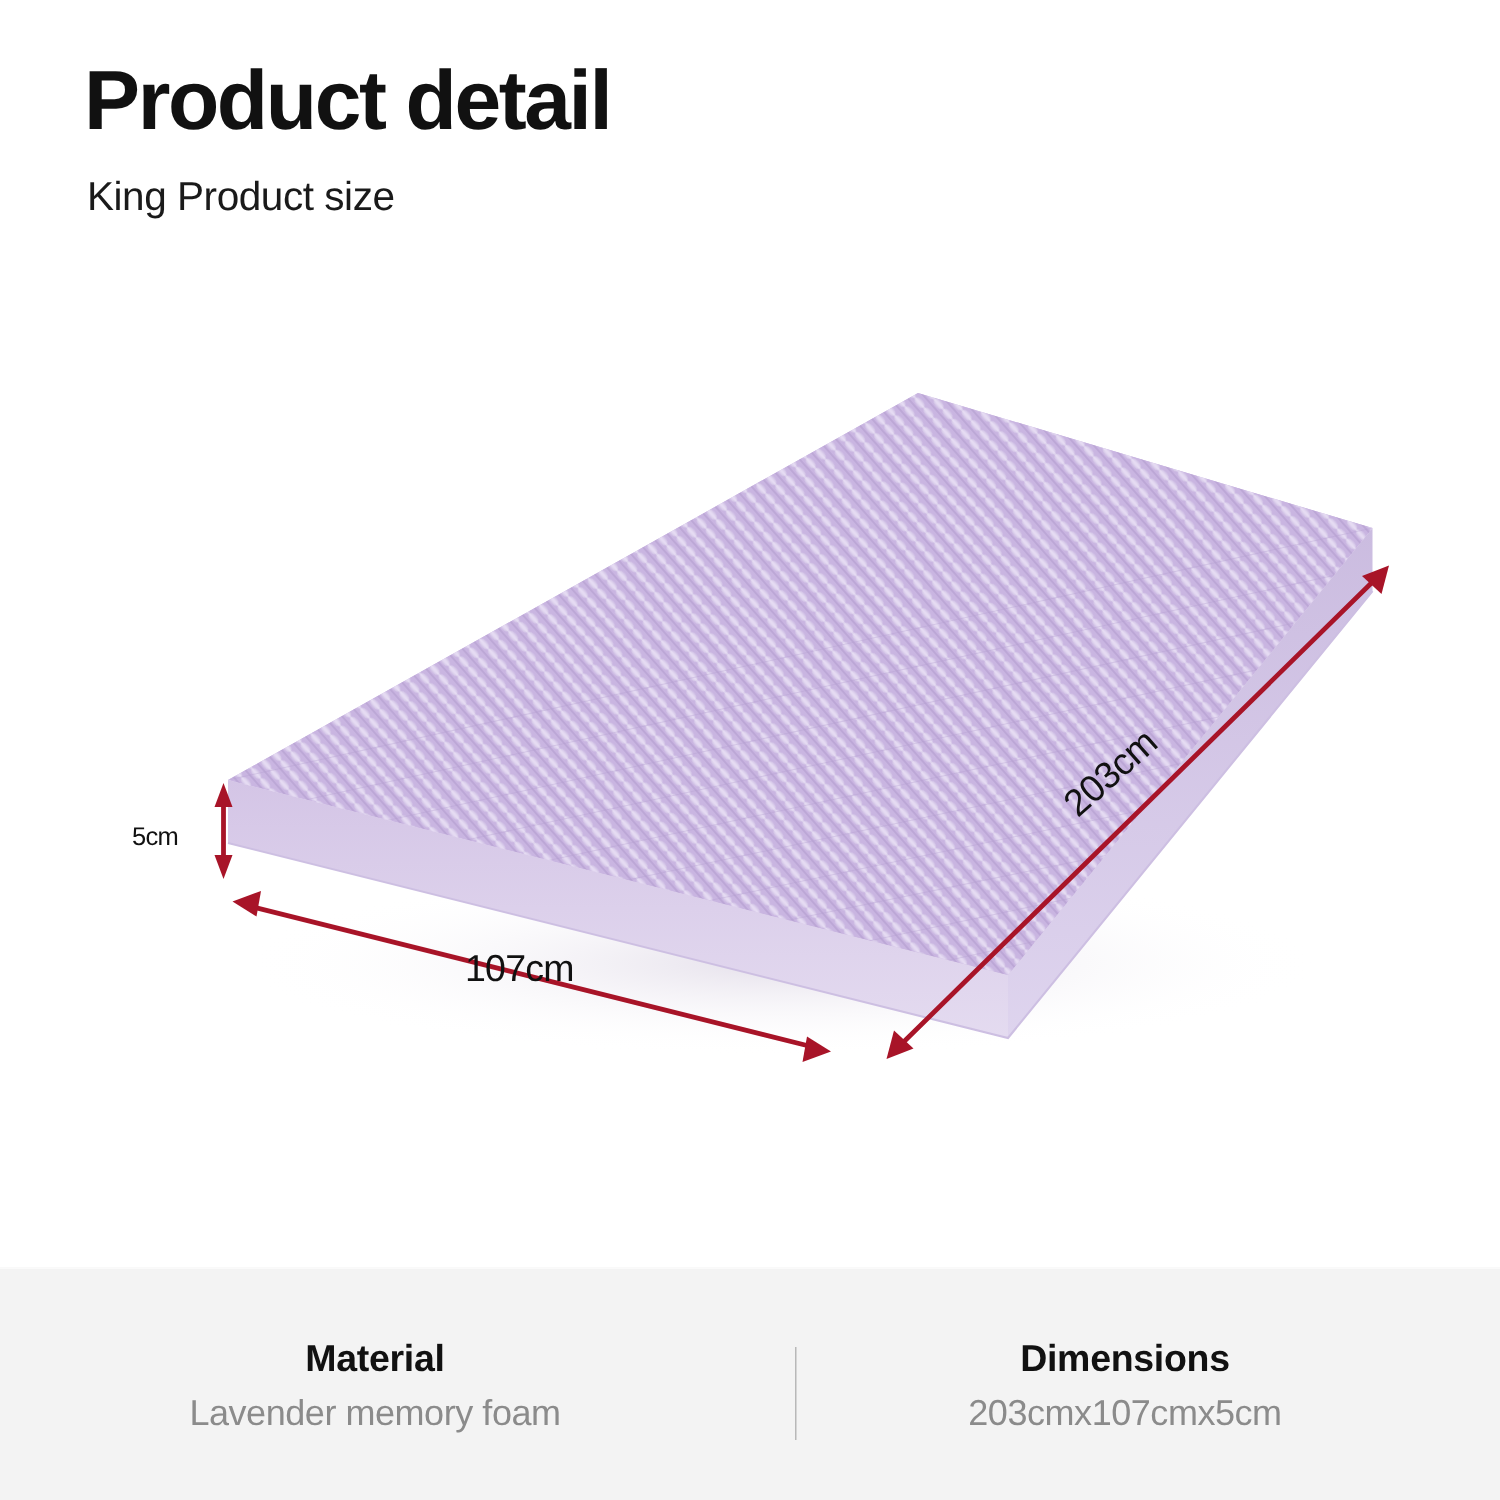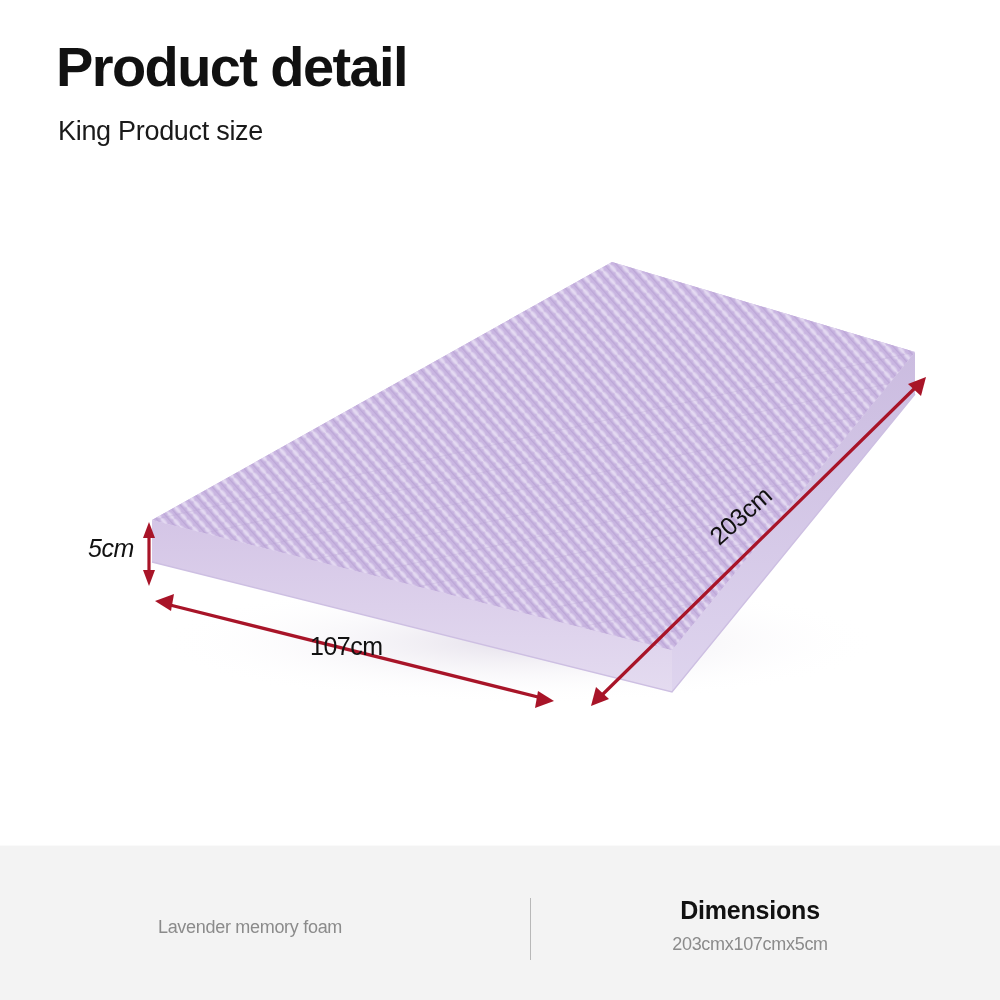--- a/index.html
+++ b/index.html
@@ -68,23 +68,22 @@
   
   .dim-label {
     position: absolute;
     color: #111111;
     font-size: 25px;
     letter-spacing: -0.5px;
     white-space: nowrap;
   }
   #label-height {
     left: 88px;
-    top: 354px;
-    font-size: 25px;
-    font-style: italic;
+    top: 368px;
+    font-size: 17px;
   }
   #label-width {
     left: 310px;
     top: 452px;
   }
   #label-length {
     left: 704px;
     top: 349px;
     transform: rotate(-41.5deg);
     transform-origin: left top;
@@ -114,21 +113,21 @@
     padding-top: 4px;
   }
   .spec-title {
     font-size: 25px;
     font-weight: bold;
     color: #111111;
     letter-spacing: -0.2px;
     line-height: 1.35;
   }
   .spec-value {
-    font-size: 18px;
+    font-size: 24px;
     font-weight: normal;
     color: #8b8b8b;
     letter-spacing: -0.3px;
     line-height: 1.45;
     margin-top: 3px;
   }
   #spec-divider {
     position: absolute;
     left: 530px;
     top: 52px;
@@ -248,20 +247,21 @@
 
     <div class="dim-label" id="label-height">5cm</div>
     <div class="dim-label" id="label-width">107cm</div>
     <div class="dim-label" id="label-length">203cm</div>
   </div>
 
   <div id="footer">
     <div id="spec-row">
 
       <div class="spec-col">
+        <div class="spec-title">Material</div>
         <div class="spec-value">Lavender memory foam</div>
       </div>
 
       <div class="spec-col">
         <div class="spec-title">Dimensions</div>
         <div class="spec-value">203cmx107cmx5cm</div>
       </div>
 
     </div>
     <div id="spec-divider"></div>

